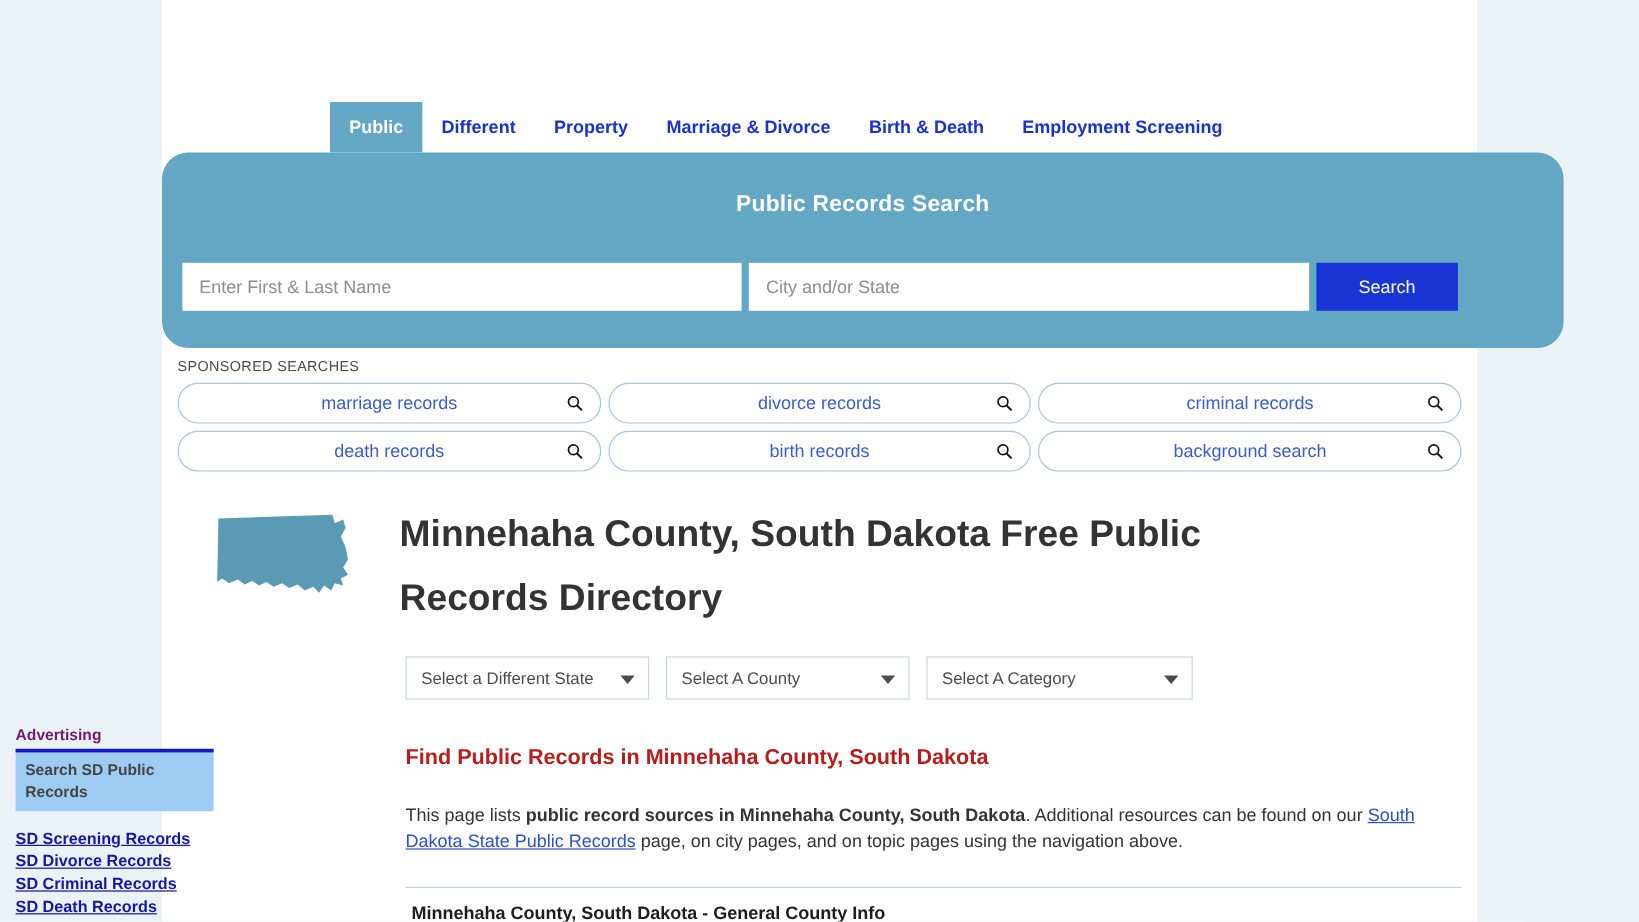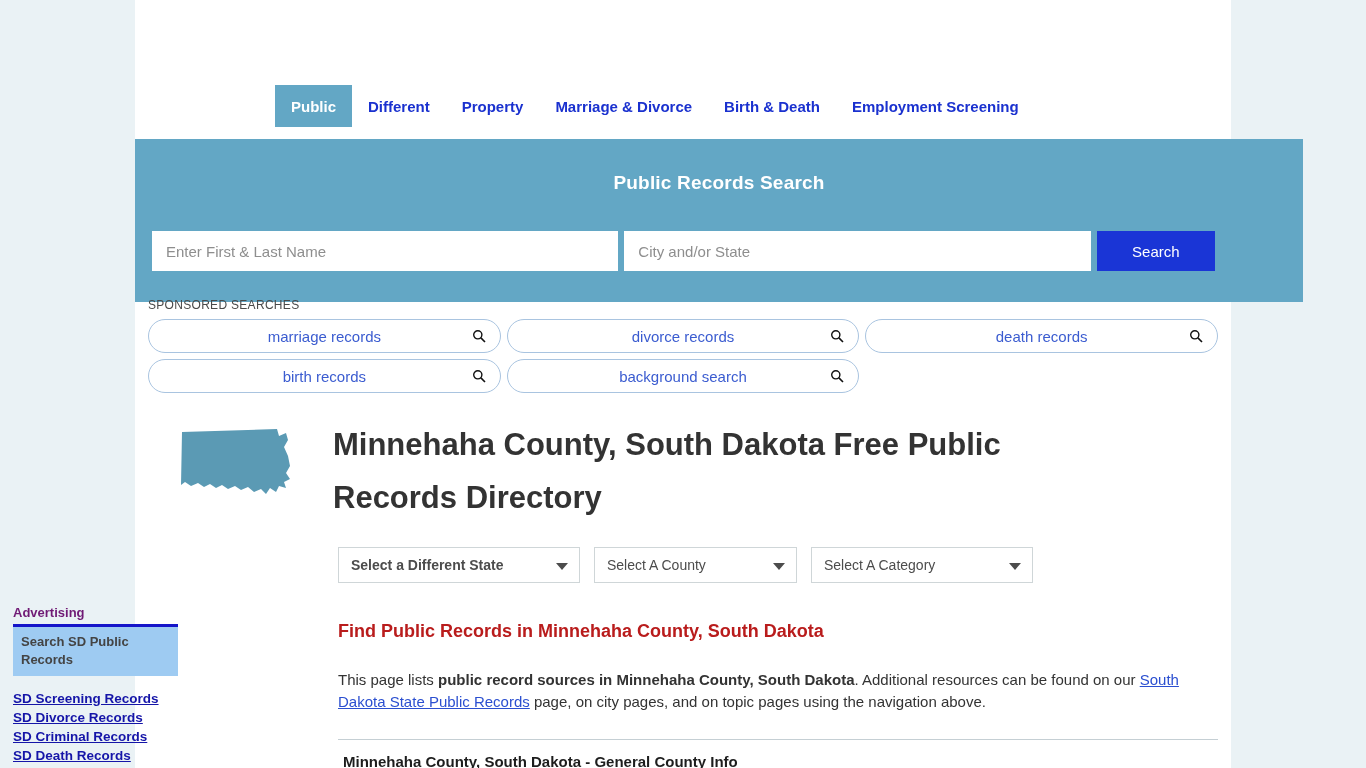--- a/index.html
+++ b/index.html
@@ -43,23 +43,24 @@
     display: flex; align-items: center;
     padding: 0 16px;
     font-size: 15px; font-weight: bold;
     color: #1a31cf; white-space: nowrap;
     cursor: pointer; text-decoration: none;
   }
   .nav-item.active { background: #63a7c5; color: #ffffff; }
 
   
   .banner {
-    position: absolute; left: 0; top: 139px;
+    position: absolute; left: 0; top: 127px;
     width: 1168px; height: 163px;
     background: #63a7c5;
+    border-radius: 22px;
   }
   .banner-title {
     text-align: center; color: #ffffff;
     font-size: 19px; font-weight: bold;
     padding-top: 33px; letter-spacing: .2px;
   }
   .search-row {
     position: absolute; left: 17px; top: 92px;
     display: flex; width: 1063px; height: 40px;
   }
@@ -119,21 +120,21 @@
 
   .selects { display: flex; gap: 14px; padding: 22px 0 0 203px; }
   .sel {
     position: relative; height: 36px;
     border: 1px solid #cfd6d8; background: #fff;
     display: flex; align-items: center;
     font-size: 14px; color: #4c4c4c;
     padding: 0 34px 0 12px; cursor: pointer;
     white-space: nowrap;
   }
-  .sel-state { width: 242px; font-weight: bold; }
+  .sel-state { width: 203px; }
   .sel-county { width: 203px; }
   .sel-cat { width: 222px; }
   .caret {
     position: absolute; right: 11px; top: 50%;
     margin-top: -2px;
     width: 0; height: 0;
     border-left: 6px solid transparent;
     border-right: 6px solid transparent;
     border-top: 7px solid #4c4c4c;
   }
@@ -217,20 +218,27 @@
             </svg>
         </div>
         <div class="pill">
           <span class="pill-text">divorce records</span>
           <svg class="pill-ico" viewBox="0 0 14 14">
               <circle cx="5.8" cy="5.8" r="4.1" fill="none" stroke="#111" stroke-width="1.4"></circle>
               <line x1="8.9" y1="8.9" x2="13" y2="13" stroke="#111" stroke-width="1.6"></line>
             </svg>
         </div>
         <div class="pill">
+          <span class="pill-text">criminal records</span>
+          <svg class="pill-ico" viewBox="0 0 14 14">
+              <circle cx="5.8" cy="5.8" r="4.1" fill="none" stroke="#111" stroke-width="1.4"></circle>
+              <line x1="8.9" y1="8.9" x2="13" y2="13" stroke="#111" stroke-width="1.6"></line>
+            </svg>
+        </div>
+        <div class="pill">
           <span class="pill-text">death records</span>
           <svg class="pill-ico" viewBox="0 0 14 14">
               <circle cx="5.8" cy="5.8" r="4.1" fill="none" stroke="#111" stroke-width="1.4"></circle>
               <line x1="8.9" y1="8.9" x2="13" y2="13" stroke="#111" stroke-width="1.6"></line>
             </svg>
         </div>
         <div class="pill">
           <span class="pill-text">birth records</span>
           <svg class="pill-ico" viewBox="0 0 14 14">
               <circle cx="5.8" cy="5.8" r="4.1" fill="none" stroke="#111" stroke-width="1.4"></circle>

